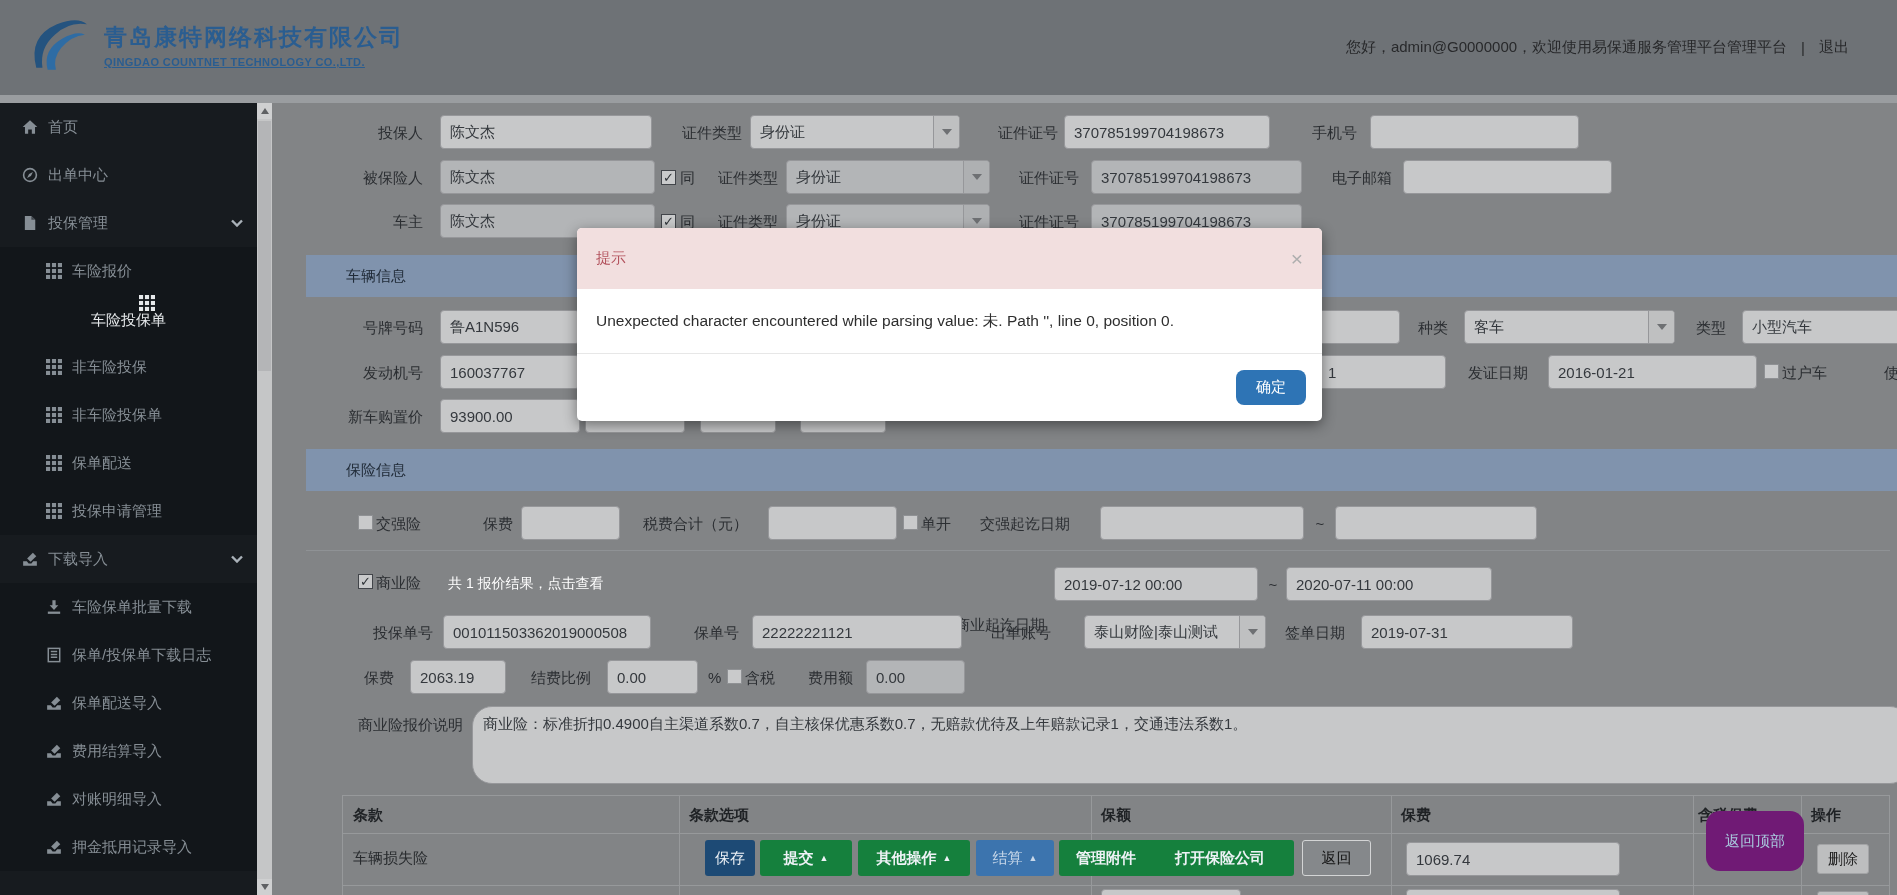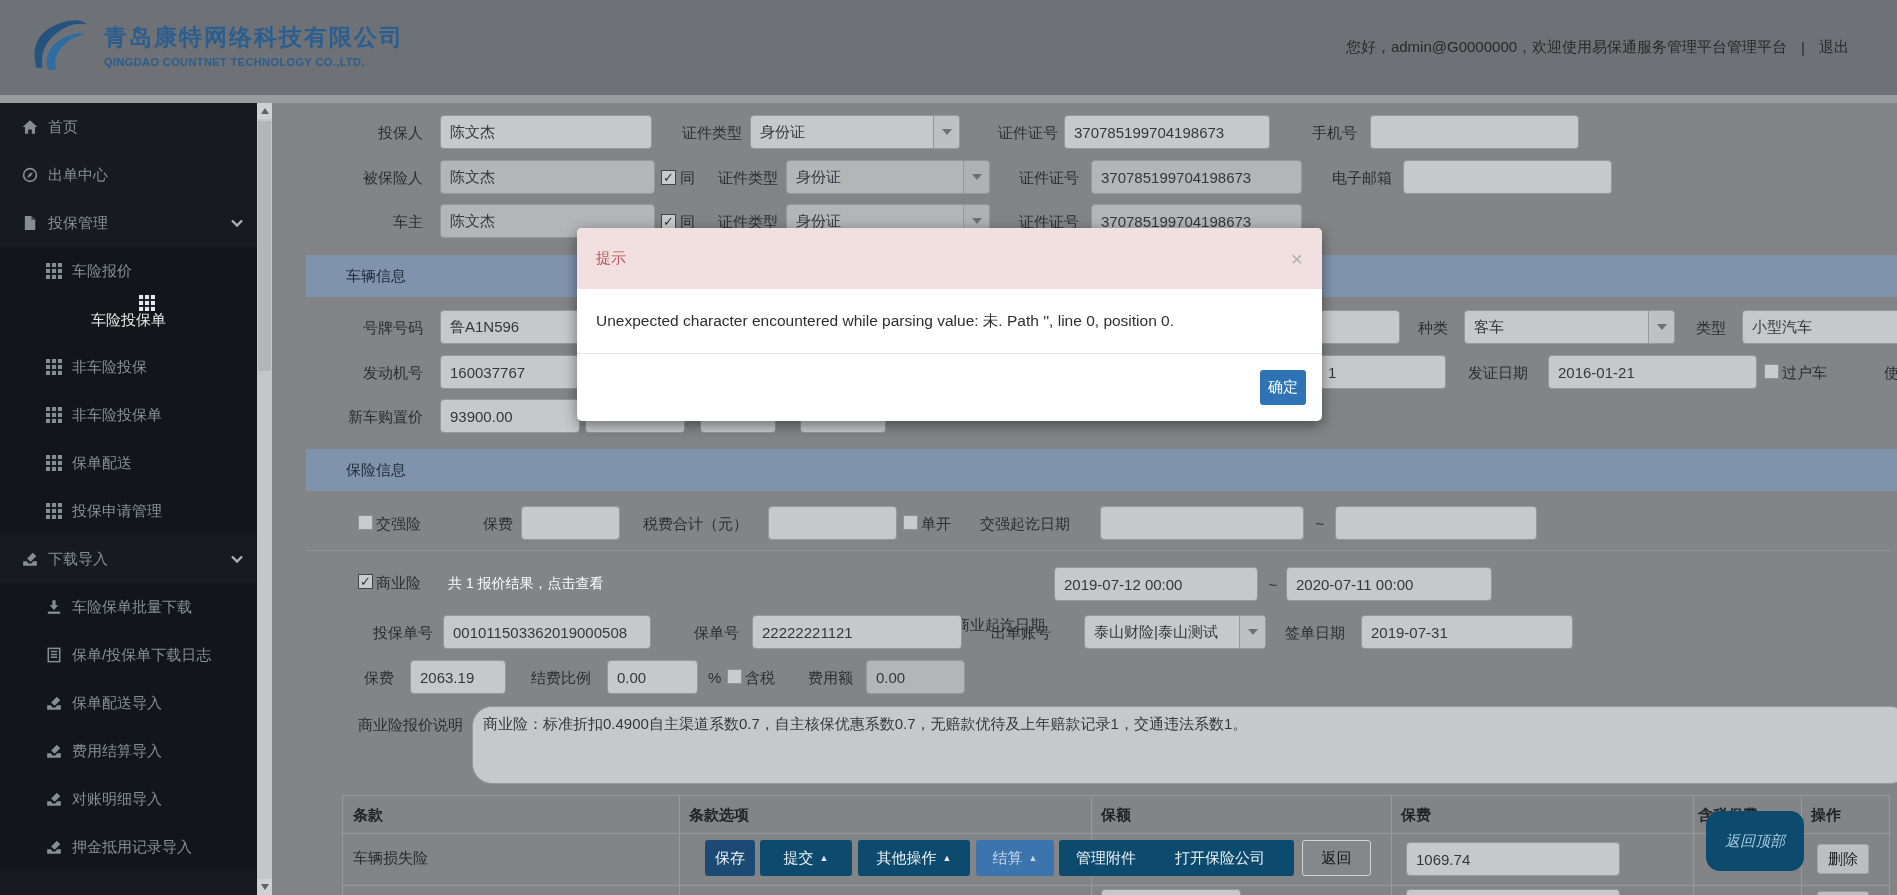--- a/index.html
+++ b/index.html
@@ -6,21 +6,21 @@
   html,body { width:1897px; height:895px; }
   body { position:relative; overflow:hidden; background:#828486;
          font-family:"Liberation Sans","DejaVu Sans",sans-serif; }
   .abs { position:absolute; }
 
   
   .app-header { left:0; top:0; width:1897px; height:95px; background:#6e7276; z-index:2; }
   .header-strip { left:0; top:95px; width:1897px; height:8px; background:#9a9da0; z-index:2; }
   .logo-wrap { left:26px; top:14px; display:flex; align-items:center; gap:12px; }
   .logo-titles .cn { font-size:23px; font-weight:bold; color:#2a5d90; letter-spacing:2px; }
-  .logo-titles .en { font-size:11px; font-weight:bold; color:#2a5d90; margin-top:3px; letter-spacing:.4px; }
+  .logo-titles .en { font-size:11px; font-weight:bold; color:#2a5d90; margin-top:3px; letter-spacing:.4px;text-decoration:underline; }
   .user-area { right:48px; top:0; height:95px; display:flex; align-items:center; gap:14px;
                font-size:15px; color:#28292b; }
   .logout { cursor:pointer; }
 
   
   .sidebar { left:0; top:103px; width:257px; height:792px; background:#171b1f; z-index:2; }
   .side-item { height:48px; display:flex; align-items:center; position:relative;
                color:#868e95; font-size:15px; cursor:pointer; }
   .side-item .ic { width:16px; height:16px; margin-left:22px; margin-right:10px; flex:0 0 auto; }
   .submenu { background:#12161a; }
@@ -69,42 +69,42 @@
   .t-hline { position:absolute; left:0; right:0; height:1px; background:#97999b; }
   .th { position:absolute; font-size:15px; font-weight:bold; color:#1f2225; top:10px; }
   .td { position:absolute; font-size:15px; color:#282b2e; }
 
   
   .btn { position:absolute; height:36px; top:840px; border:none; border-radius:3px; color:#eef2f6;
          font-size:15px; font-family:inherit; display:flex; align-items:center; justify-content:center;
          gap:6px; cursor:pointer; z-index:5; }
   .btn .caret { font-size:9px; }
   .btn-dark { background:#1d4a75; }
-  .btn-blue { background:#0c4a6e; }
+  .btn-blue { background:#15803d;font-weight:bold; }
   .btn-lite { background:#3c74ae; color:#c9d8e9; }
   .btn-ghost { background:#85888b; border:1px solid #d3d4d5; color:#141414; }
   .btn-gray { position:absolute; background:#bdbebf; border:1px solid #a3a4a6; border-radius:3px;
               color:#222; font-size:15px; display:flex; align-items:center; justify-content:center;
               cursor:pointer; z-index:2; }
-  .back-top { position:absolute; left:1706px; top:811px; width:98px; height:60px; background:#0c4a6e;
+  .back-top { position:absolute; left:1706px; top:811px; width:98px; height:60px; background:#701a75;
               border-radius:14px; color:#a9cade; font-size:15px; display:flex; align-items:center;
-              justify-content:center; z-index:6; cursor:pointer;font-style:italic; }
+              justify-content:center; z-index:6; cursor:pointer; }
 
   
   .modal { left:577px; top:228px; width:745px; height:193px; background:#fff; z-index:10;
            border-radius:5px; box-shadow:0 4px 14px rgba(0,0,0,.45); overflow:hidden; }
   .modal-head { height:61px; background:#f2dfdf; display:flex; align-items:center;
                 justify-content:space-between; padding:0 19px; }
   .modal-title { font-size:15px; color:#b3525d; }
   .modal-close { font-size:21px; color:#aeaeae; cursor:pointer; line-height:1; }
   .modal-body { height:64px; display:flex; align-items:center; padding:0 19px;
                 font-size:15.5px; color:#2e2e2e; }
   .modal-foot { height:68px; border-top:1px solid #e7e7e7; display:flex; align-items:center;
                 justify-content:flex-end; padding:0 16px; }
-  .btn-ok { background:#2e74b5; color:#fff; border:none; border-radius:3px; padding:8px 8px;
+  .btn-ok { background:#2e74b5; color:#fff; border:none; border-radius:8px; padding:8px 20px;
             font-size:15px; font-family:inherit; cursor:pointer; }
 </style>
 </head>
 <body>
 
 <div class="abs app-header">
   <div class="abs logo-wrap">
     <svg width="66" height="62" viewBox="0 0 60 60">
       <path d="M8 52 Q0 22 28 10 Q48 2 57 10 Q40 7 26 20 Q11 33 14 52 Z" fill="#24537f"></path>
       <path d="M19 54 Q14 35 33 24 Q47 16 55 20 Q42 21 32 33 Q24 43 27 54 Z" fill="#2e6ca4"></path>

